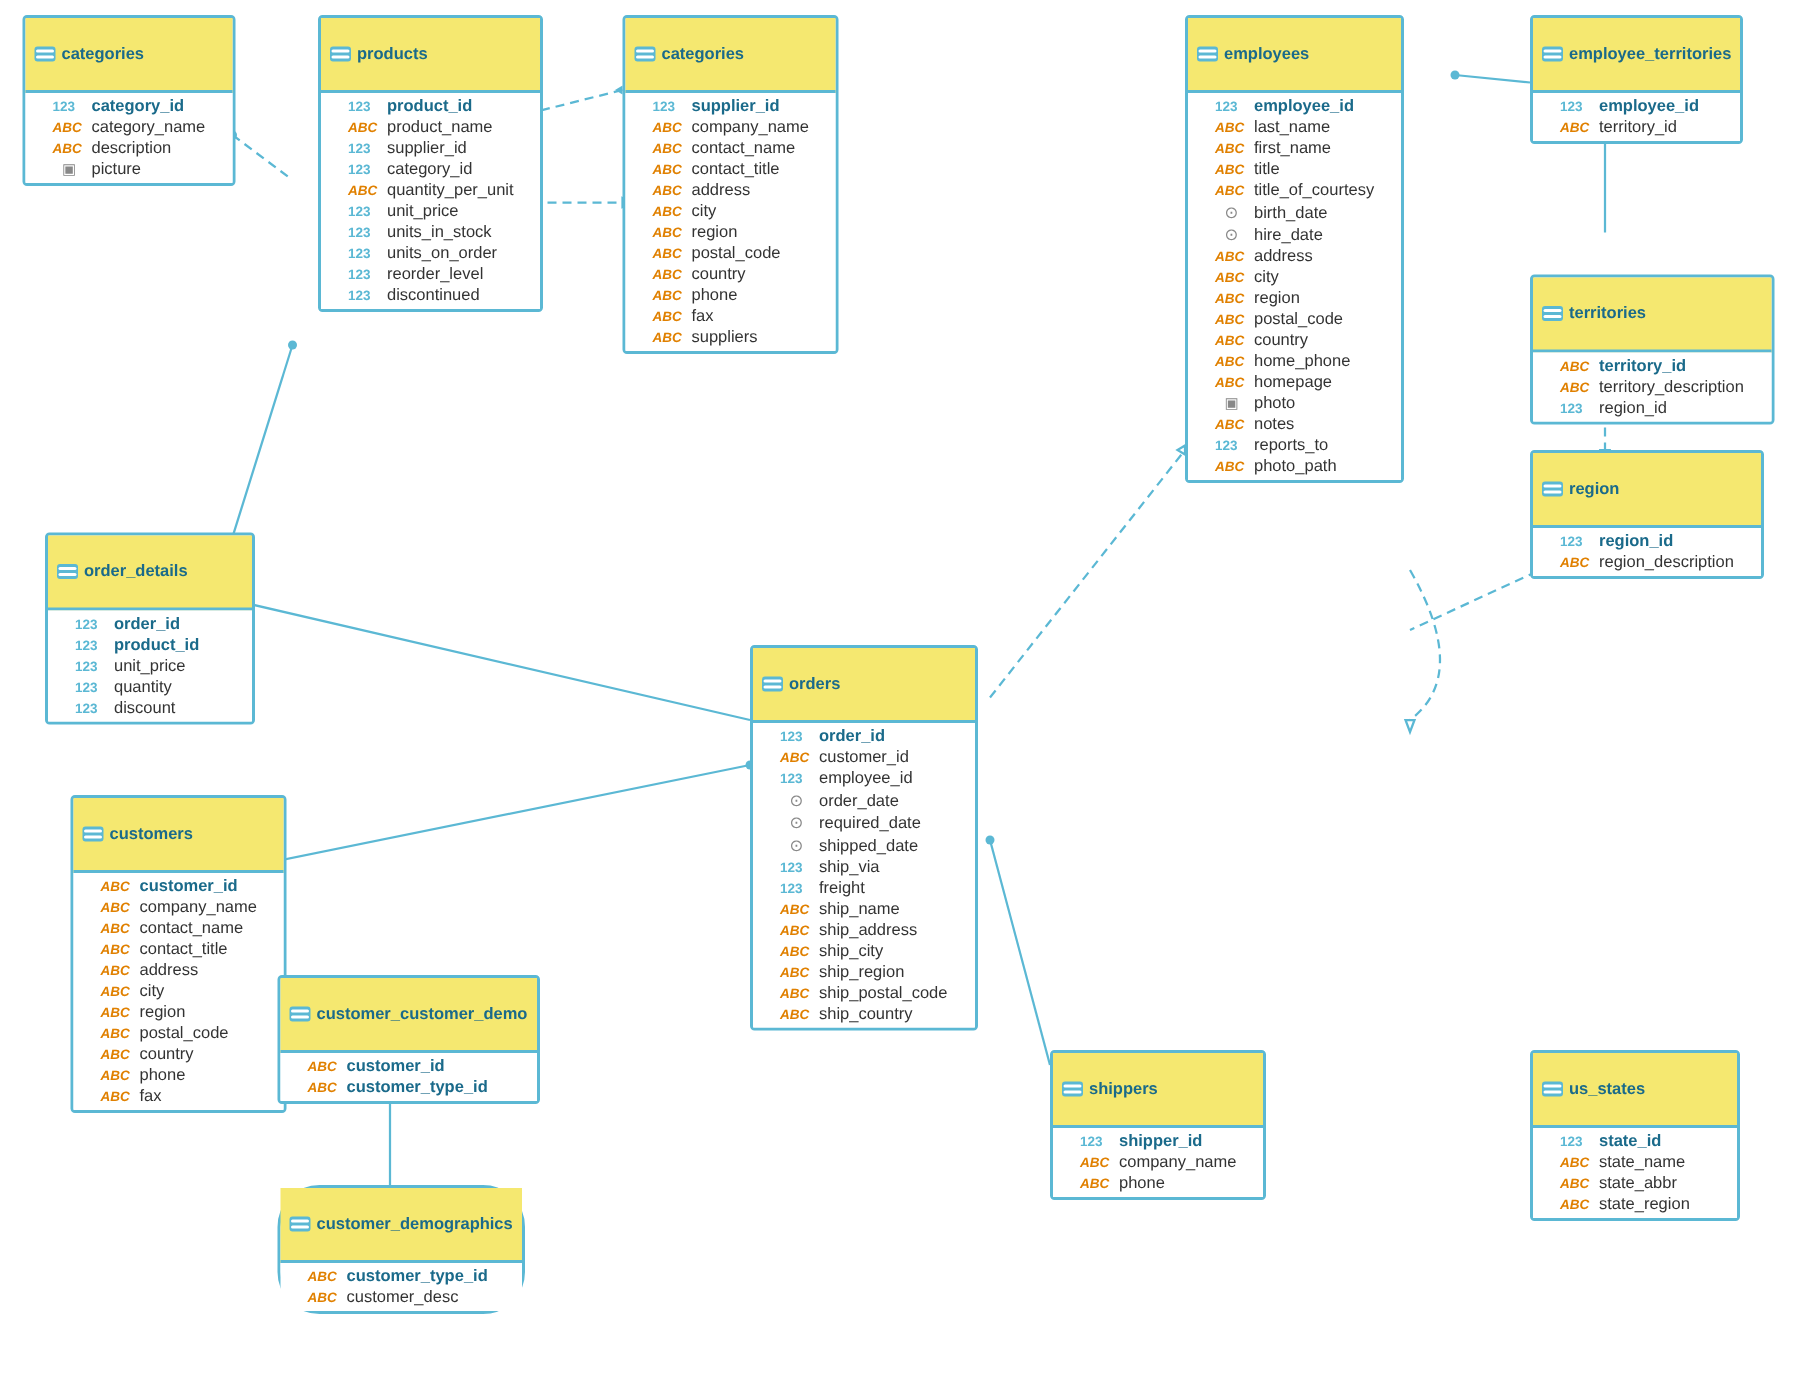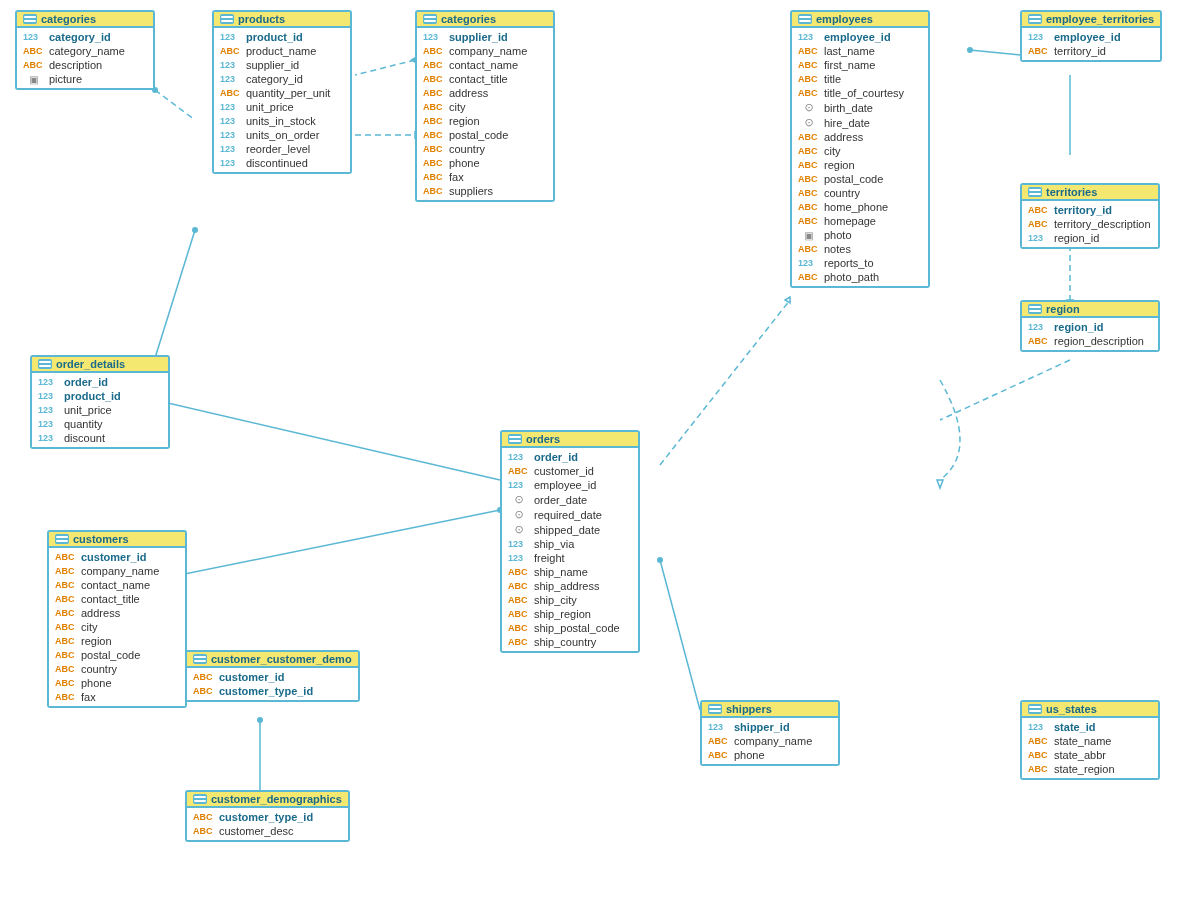--- a/index.html
+++ b/index.html
@@ -28,21 +28,21 @@
     .table-box {
       position: absolute;
       border: 2px solid #5bb8d4;
       border-radius: 3px;
       background: #fff;
       min-width: 140px;
     }
     .table-header {
       background: #f5e870;
       border-bottom: 2px solid #5bb8d4;
-      padding: 1px 6px;
+      padding: 18px 6px;
       font-weight: bold;
       color: #1a6a8a;
       display: flex;
       align-items: center;
       gap: 4px;
       font-size: 11px;
     }
     .table-header .db-icon {
       display: inline-block;
       width: 14px;
@@ -57,42 +57,42 @@
       content: '';
       position: absolute;
       left: 1px; right: 1px;
       height: 2px;
       background: #fff;
       border-radius: 1px;
     }
     .table-header .db-icon::before { top: 2px; }
     .table-header .db-icon::after { top: 6px; }
     .table-body {
-      padding: 2px 0;
+      padding: 2px 12px;
       background: #fff;
     }
     .field-row {
       display: flex;
       align-items: center;
       padding: 1px 6px;
       gap: 4px;
       white-space: nowrap;
     }
     .field-row.pk {
       font-weight: bold;
     }
     .field-name {
       color: #333;
       font-size: 11px;
     }
     .field-row.pk .field-name { color: #1a6a8a; font-weight: bold; }
 
     
     .icon-123 { color: #5bb8d4; font-size: 9px; font-weight: bold; min-width: 22px; }
-    .icon-abc { color: #e08000; font-size: 9px; font-weight: bold; min-width: 22px; }
+    .icon-abc { color: #e08000; font-size: 9px; font-weight: bold; min-width: 22px; font-style: italic; }
     .icon-cal { color: #888; font-size: 11px; min-width: 22px; display:inline-flex; align-items:center; justify-content:center; }
     .icon-img { color: #888; font-size: 10px; min-width: 22px; display:inline-flex; align-items:center; justify-content:center; }
   </style>
 </head>
 <body>
 
 <div class="canvas">
   <svg class="lines">
 
     <line x1="155" y1="90" x2="195" y2="120" stroke="#5bb8d4" stroke-width="1.5" stroke-dasharray="6,4"></line>
@@ -552,21 +552,21 @@
         <div class="field-row pk">
           <span class="icon-abc">ABC</span>
           <span class="field-name">customer_id</span>
         </div>
         <div class="field-row pk">
           <span class="icon-abc">ABC</span>
           <span class="field-name">customer_type_id</span>
         </div>
       </div>
     </div>
-    <div class="table-box" style="left: 185px; top: 790px;">
+    <div class="table-box" style="left: 185px; top: 790px; border-radius: 28px;">
       <div class="table-header">
         <span class="db-icon"></span>
         <span>customer_demographics</span>
       </div>
       <div class="table-body">
         <div class="field-row pk">
           <span class="icon-abc">ABC</span>
           <span class="field-name">customer_type_id</span>
         </div>
         <div class="field-row">

